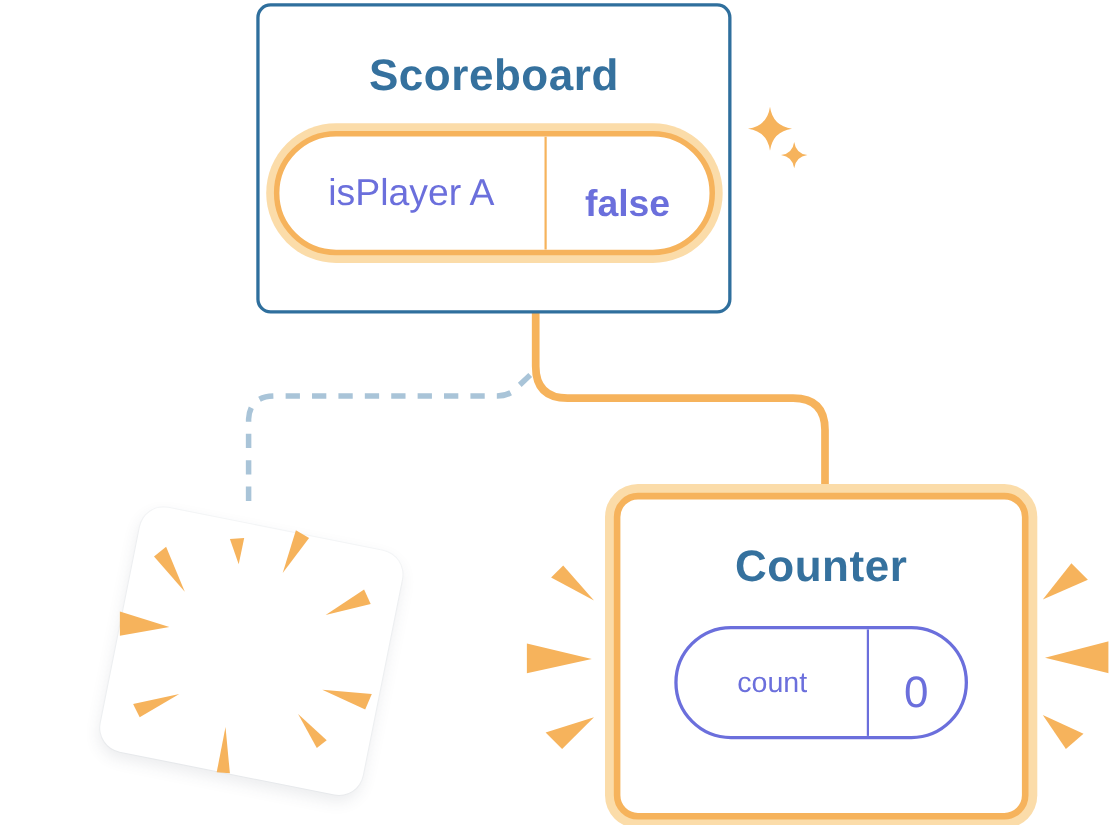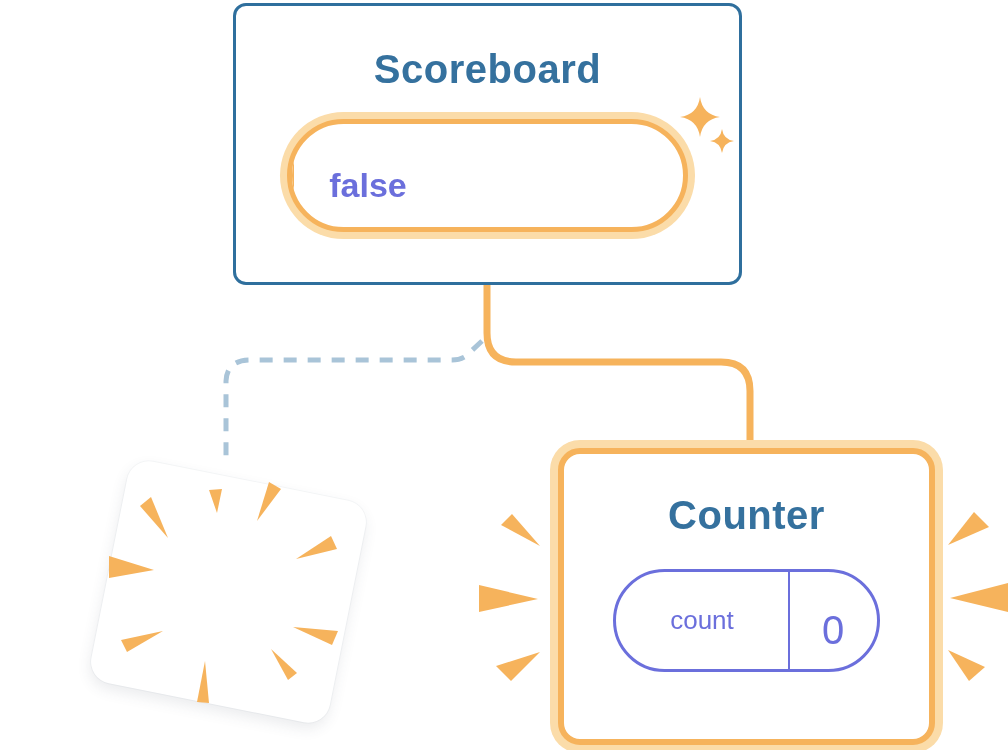--- a/index.html
+++ b/index.html
@@ -7,21 +7,21 @@
     position:relative;width:1008px;height:750px;overflow:hidden;
     font-family:"Liberation Sans", sans-serif;background:#ffffff;
   }
   svg{display:block;}
   .layer{position:absolute;left:0;top:0;width:1008px;height:750px;pointer-events:none;}
   .connector-layer{z-index:1;}
   .decor-layer{z-index:3;}
 
   
   .scoreboard-card{
-    position:absolute;left:233px;top:3px;width:509px;height:282px;
+    position:absolute;left:233px;top:3px;width:432px;height:282px;
     box-sizing:border-box;background:var(--card_background);
     border:3px solid var(--card_border_blue);border-radius:13px;
     display:flex;flex-direction:column;align-items:center;z-index:2;
   }
   .card-title{
     margin-top:40px;font-size:40px;line-height:46px;font-weight:600;
     color:var(--title_blue);letter-spacing:.5px;
   }
   .state-pill{
     box-sizing:border-box;margin-top:27px;width:401px;height:113px;
@@ -75,20 +75,21 @@
   <svg class="layer connector-layer" viewBox="0 0 1008 750">
     <path class="stroke-dashed" stroke-width="5" stroke-dasharray="13 11" d="M 482 341 L 466 356 Q 460 360 452 360 L 250 360 Q 227 360 226 381 L 226 464"></path>
     <path class="stroke-orange" stroke-width="7" stroke-linecap="butt" d="M 487 284 L 487 333 Q 487 362 516 362 L 721 362 Q 750 362 750 391 L 750 456"></path>
   </svg>
 
   <div class="destroyed-card"></div>
 
   <div class="scoreboard-card">
     <div class="card-title">Scoreboard</div>
     <div class="state-pill">
+      <div class="pill-cell pill-name">isPlayer A</div>
       <div class="pill-divider"></div>
       <div class="pill-cell pill-value">false</div>
     </div>
   </div>
 
   <div class="counter-card">
     <div class="card-title">Counter</div>
     <div class="count-pill">
       <div class="pill-cell pill-name">count</div>
       <div class="pill-divider"></div>

